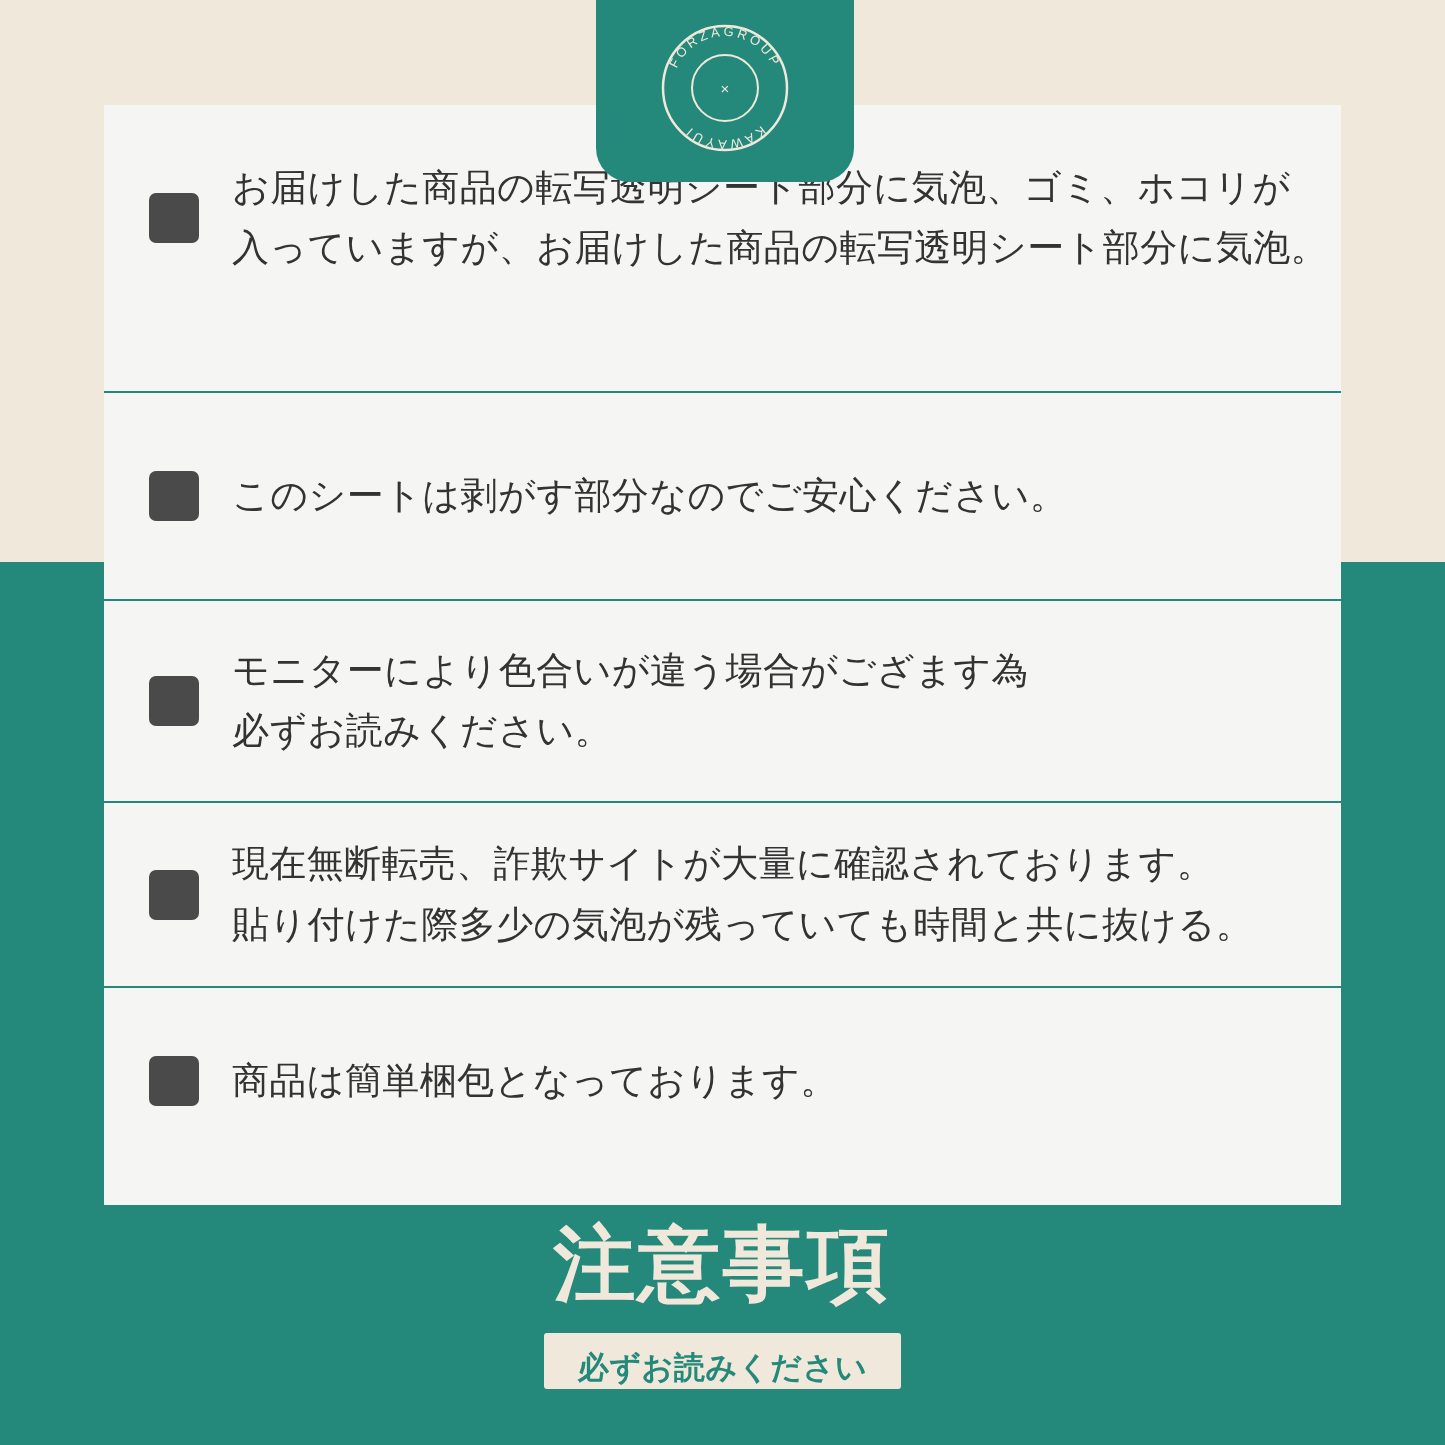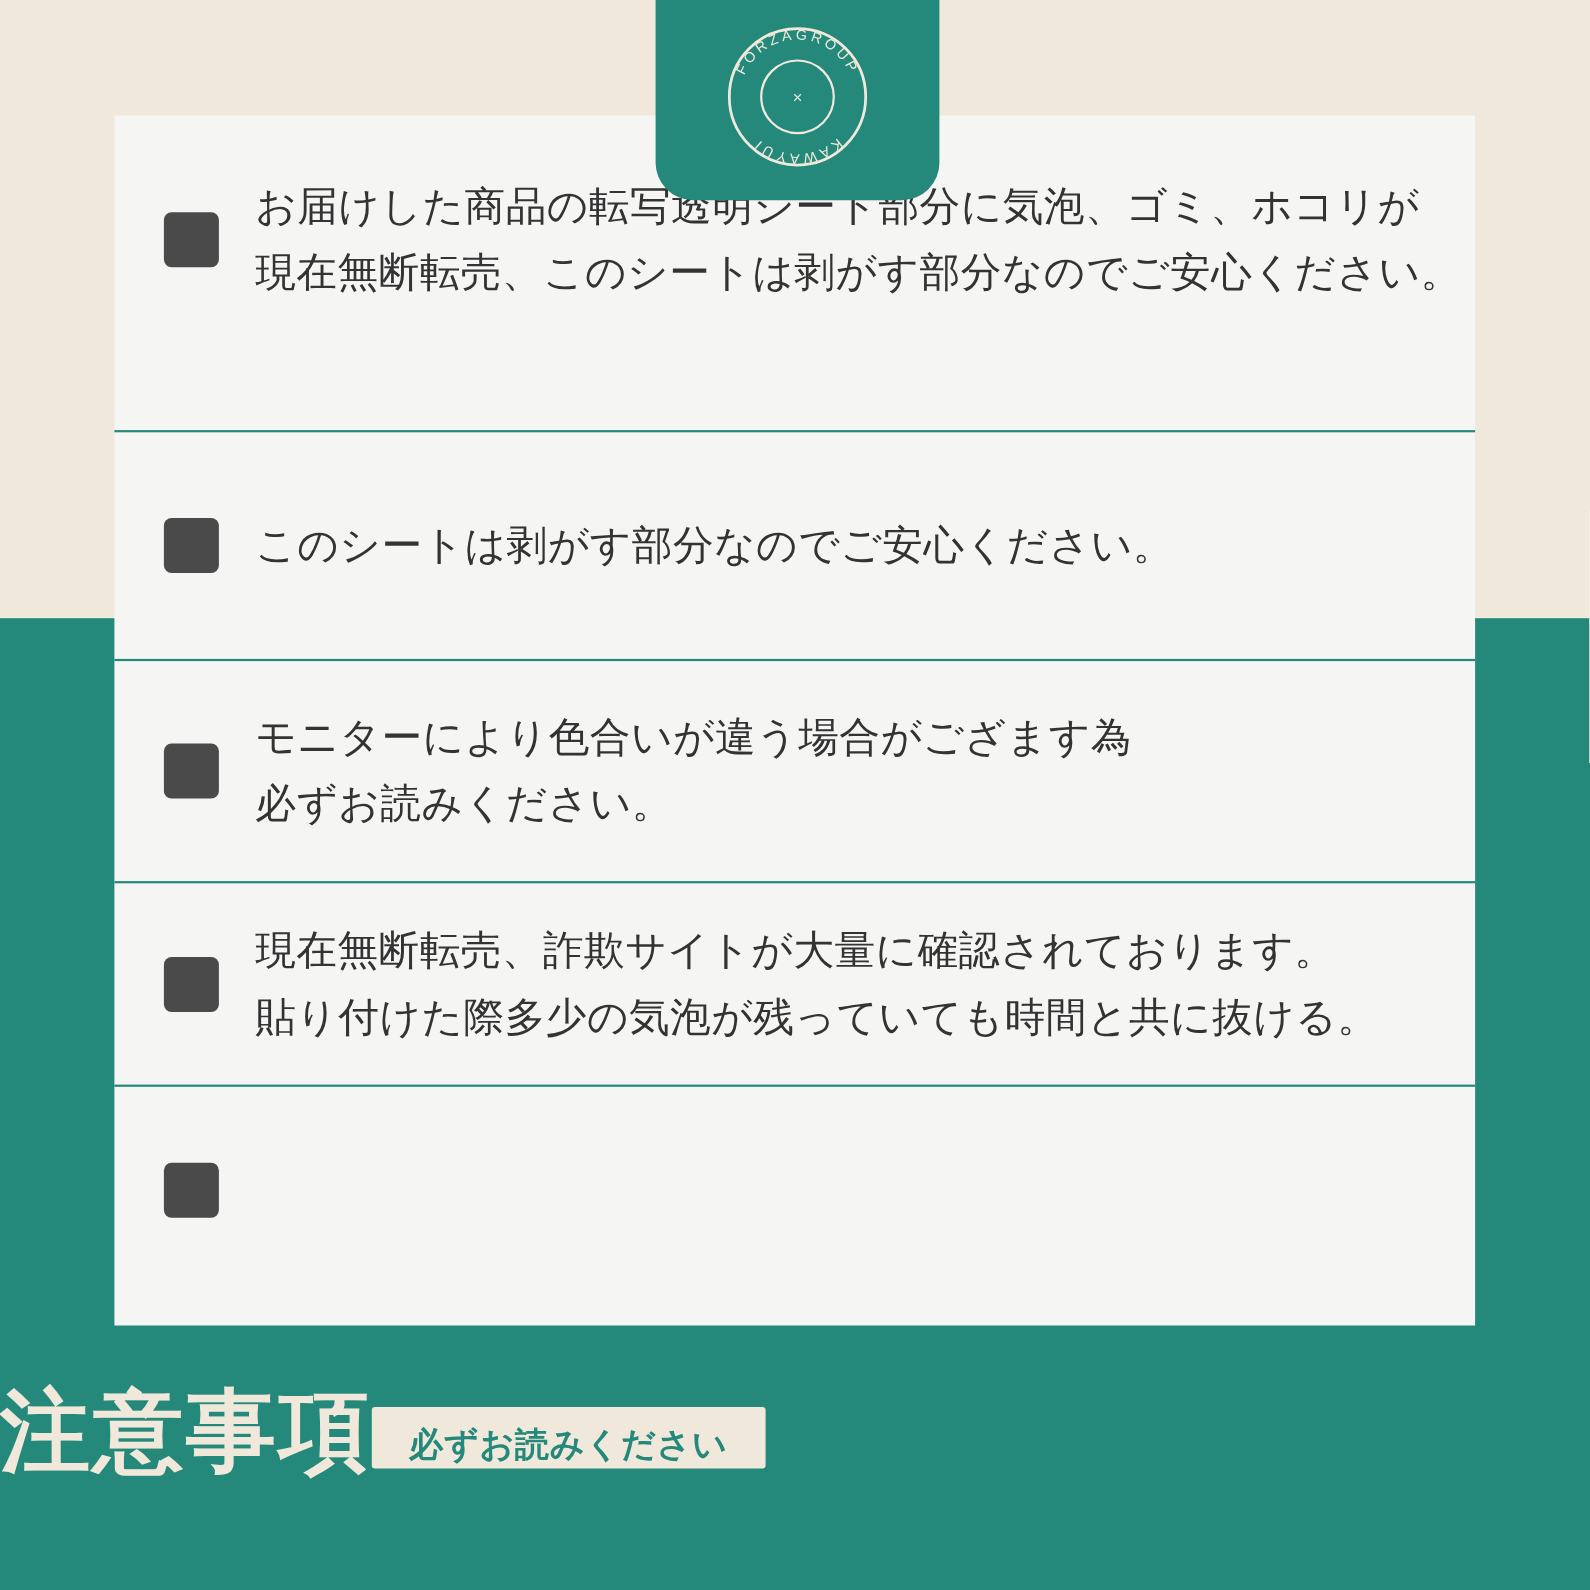--- a/index.html
+++ b/index.html
@@ -101,21 +101,21 @@
   .lines div { white-space: nowrap; }
 
   
   .footer {
     position: absolute;
     left: 0;
     top: 1205px;
     width: 1445px;
     height: 176px;
     display: flex;
-    flex-direction: row;
+    flex-direction: column;
     align-items: center;
     justify-content: flex-start;
     z-index: 4;
   }
   .footer-title {
     margin-top: 18px;
     color: #f0e9db;
     font-size: 82px;
     font-weight: bold;
     letter-spacing: 0.03em;
@@ -160,21 +160,21 @@
     </div>
   </div>
 
   <div class="card">
 
     <div class="row row-0">
       <div class="inner">
         <span class="bullet"></span>
         <div class="lines">
           <div>お届けした商品の転写透明シート部分に気泡、ゴミ、ホコリが</div>
-          <div>現在無断転売、このシートは剥がす部分なのでご安心ください。</div>
+          <div>入っていますが、お届けした商品の転写透明シート部分に気泡。</div>
         </div>
       </div>
     </div>
 
     <div class="row row-1">
       <div class="inner">
         <span class="bullet"></span>
         <div class="lines">
           <div>このシートは剥がす部分なのでご安心ください。</div>
         </div>
@@ -197,20 +197,23 @@
         <div class="lines">
           <div>現在無断転売、詐欺サイトが大量に確認されております。</div>
           <div>貼り付けた際多少の気泡が残っていても時間と共に抜ける。</div>
         </div>
       </div>
     </div>
 
     <div class="row row-4 last">
       <div class="inner">
         <span class="bullet"></span>
+        <div class="lines">
+          <div>商品は簡単梱包となっております。</div>
+        </div>
       </div>
     </div>
 
   </div>
 
   <div class="footer">
     <div class="footer-title">注意事項</div>
     <div class="footer-chip">必ずお読みください</div>
   </div>
 

